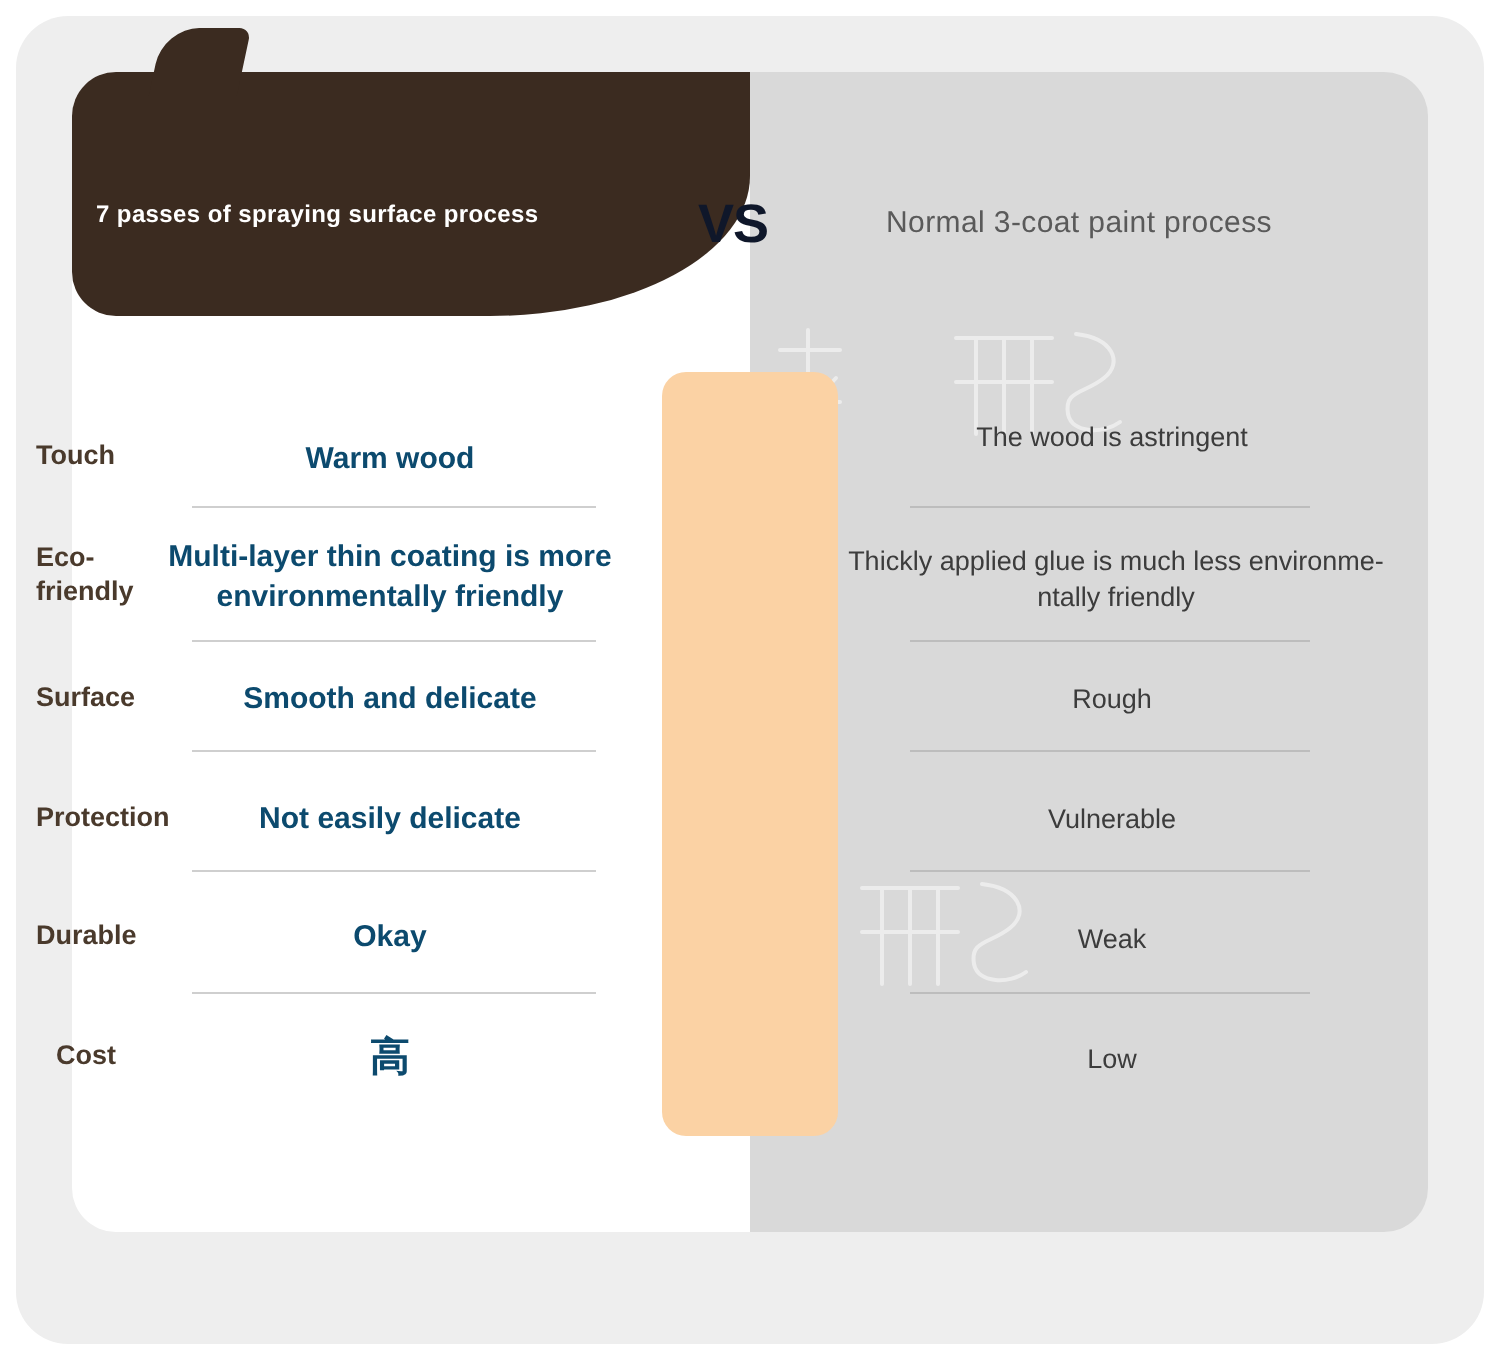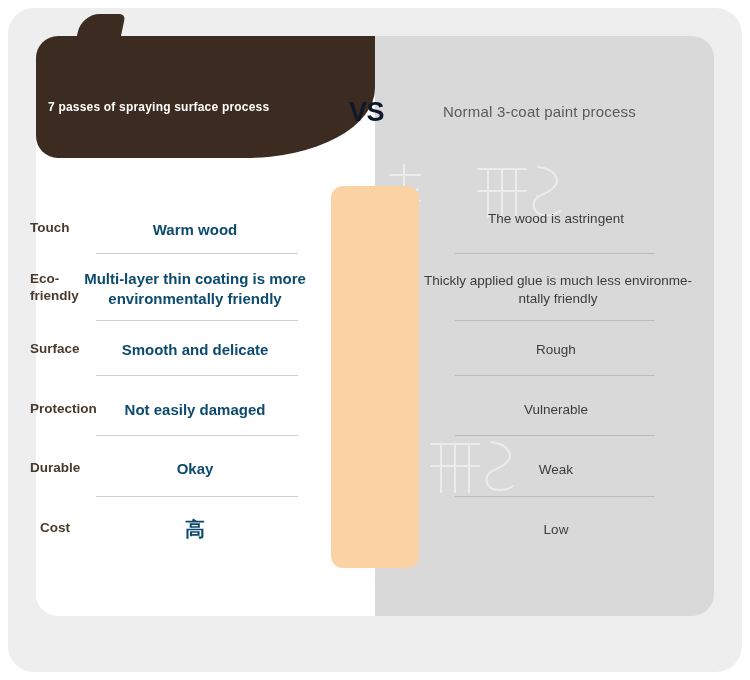--- a/index.html
+++ b/index.html
@@ -117,21 +117,20 @@
     position: absolute;
     left: 0;
     width: 88px;
     color: #4a3a2c;
     font-size: 13.5px;
     font-weight: bold;
     text-align: left;
     padding-left: 18px;
     box-sizing: border-box;
     line-height: 1.25;
-    margin-left: 12px;
   }
 
   
   .row-left, .row-right {
     position: absolute;
     text-align: center;
     box-sizing: border-box;
   }
   .row-left {
     left: 60px;
@@ -216,21 +215,21 @@
 
   <div class="row-left" style="top:220px;">Warm wood</div>
   <div class="rule-left" style="top:253px;"></div>
 
   <div class="row-left" style="top:269px; left:50px; width:290px;">Multi-layer thin coating is more environmentally friendly</div>
   <div class="rule-left" style="top:320px;"></div>
 
   <div class="row-left" style="top:340px;">Smooth and delicate</div>
   <div class="rule-left" style="top:375px;"></div>
 
-  <div class="row-left" style="top:400px;">Not easily damaged</div>
+  <div class="row-left" style="top:400px;">Not easily delicate</div>
   <div class="rule-left" style="top:435px;"></div>
 
   <div class="row-left" style="top:459px;">Okay</div>
   <div class="rule-left" style="top:496px;"></div>
 
   <div class="row-left cjk" style="top:516px;">高</div>
 
   <div class="row-right" style="top:210px;">The wood is astringent</div>
   <div class="rule-right" style="top:253px;"></div>
 

